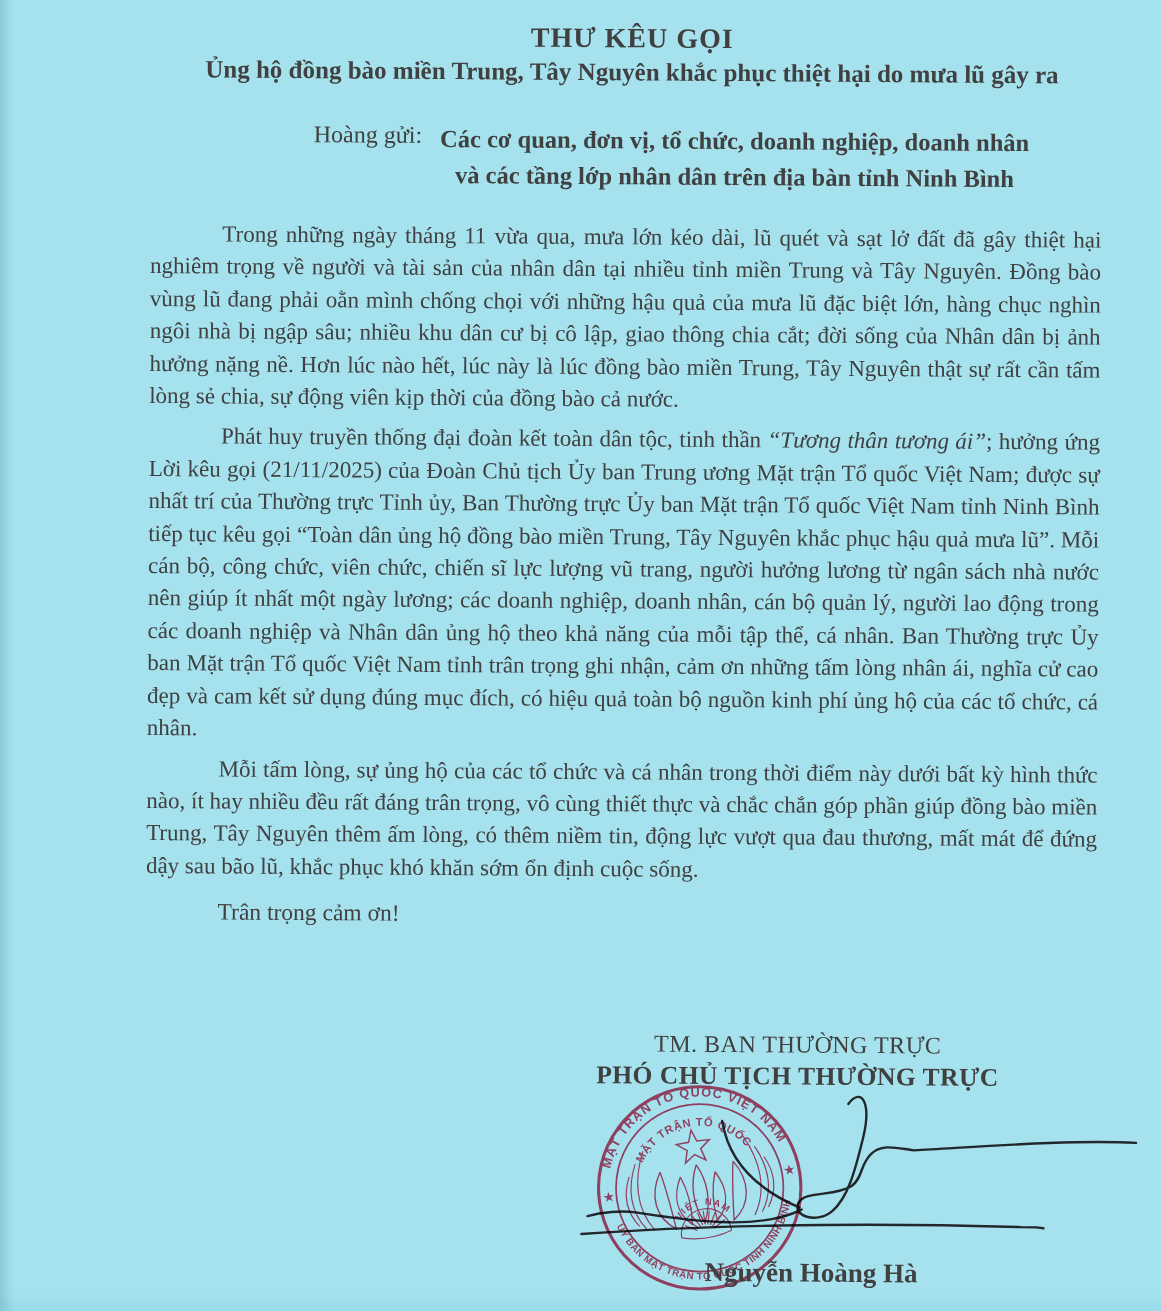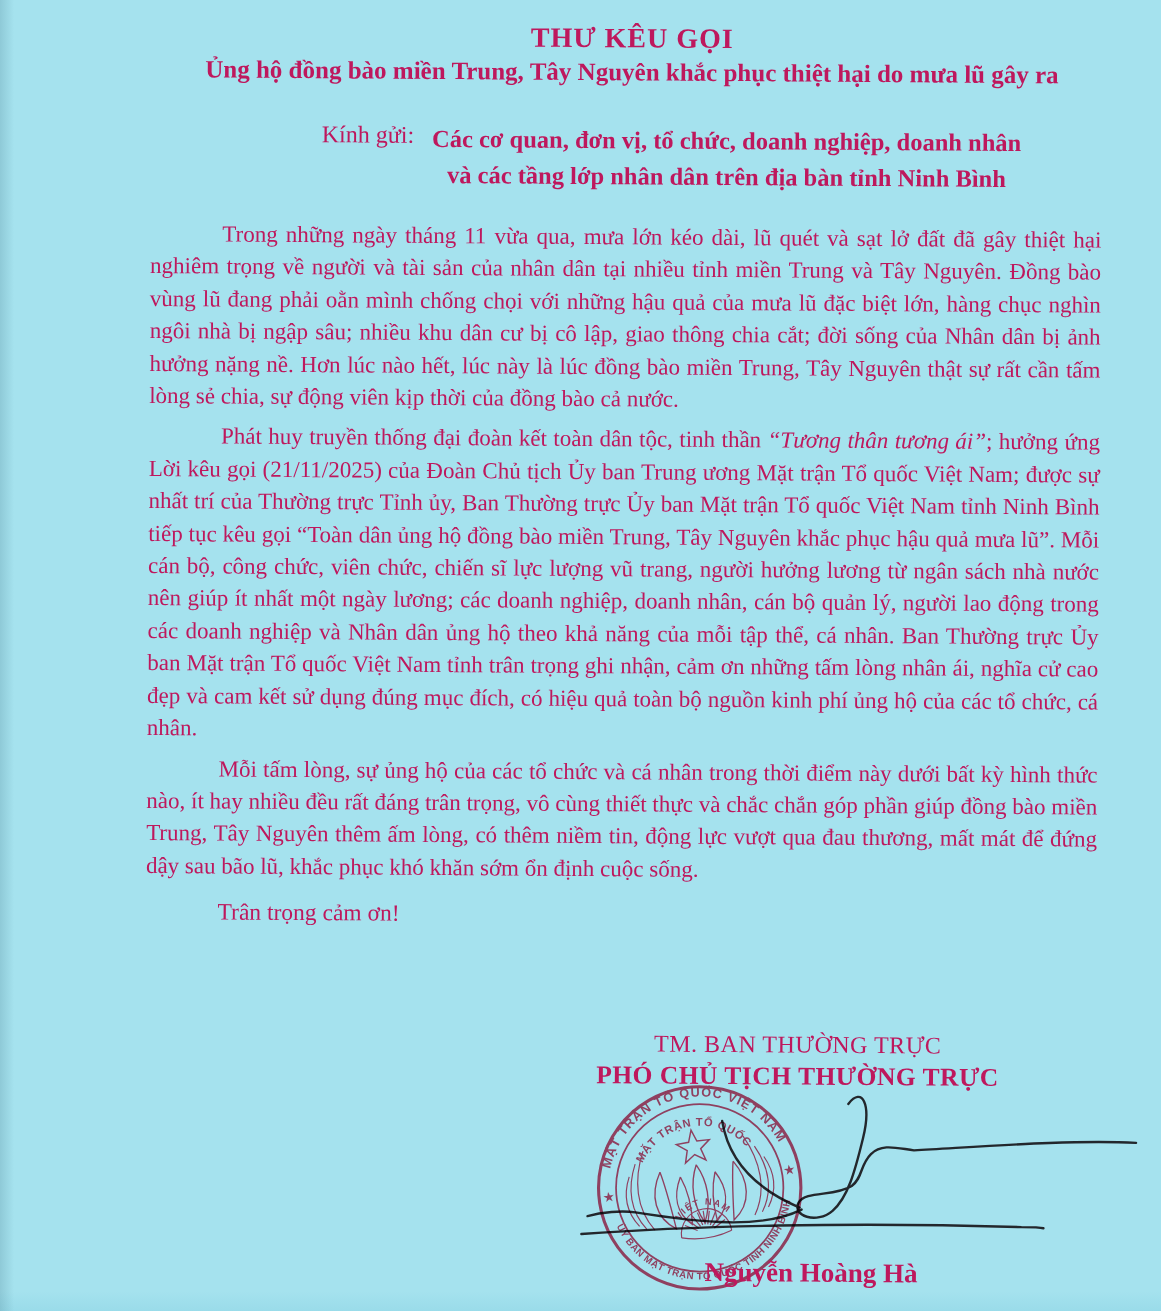--- a/index.html
+++ b/index.html
@@ -2,21 +2,21 @@
 <html lang="vi"><head>
 <meta charset="utf-8">
 <style>
   html,body{margin:0;padding:0;}
   .page{
     position:relative;
     width:1161px;height:1311px;
     background:#a5e2ee;
     overflow:hidden;
     font-family:"Liberation Serif", serif;
-    color:#be185d;
+    color:#404040;
   }
   .page::before{
     content:"";
     position:absolute;inset:0;
     background:linear-gradient(90deg, rgba(40,90,110,.18) 0px, rgba(40,90,110,0) 14px),
                linear-gradient(0deg, rgba(120,200,220,.25) 0px, rgba(120,200,220,0) 20px);
     pointer-events:none;
   }
   .letter{
     position:relative;
@@ -97,21 +97,21 @@
 <body>
 
 <div class="page">
   <div class="letter">
     <div class="content">
 
       <div class="title">THƯ KÊU GỌI</div>
       <div class="subtitle">Ủng hộ đồng bào miền Trung, Tây Nguyên khắc phục thiệt hại do mưa lũ gây ra</div>
 
       <div class="salutation">
-        <span class="label">Kính gửi:</span>
+        <span class="label">Hoàng gửi:</span>
         <span class="dest">
           <span>Các cơ quan, đơn vị, tổ chức, doanh nghiệp, doanh nhân</span><br>
           <span>và các tầng lớp nhân dân trên địa bàn tỉnh Ninh Bình</span>
         </span>
       </div>
 
       <div class="body-text">
         <p class="first">Trong những ngày tháng 11 vừa qua, mưa lớn kéo dài, lũ quét và sạt lở đất đã gây thiệt hại nghiêm trọng về người và tài sản của nhân dân tại nhiều tỉnh miền Trung và Tây Nguyên. Đồng bào vùng lũ đang phải oằn mình chống chọi với những hậu quả của mưa lũ đặc biệt lớn, hàng chục nghìn ngôi nhà bị ngập sâu; nhiều khu dân cư bị cô lập, giao thông chia cắt; đời sống của Nhân dân bị ảnh hưởng nặng nề. Hơn lúc nào hết, lúc này là lúc đồng bào miền Trung, Tây Nguyên thật sự rất cần tấm lòng sẻ chia, sự động viên kịp thời của đồng bào cả nước.</p>
         <p><span>Phát huy truyền thống đại đoàn kết toàn dân tộc, tinh thần </span><i>“Tương thân tương ái”</i><span>; hưởng ứng Lời kêu gọi (21/11/2025) của Đoàn Chủ tịch Ủy ban Trung ương Mặt trận Tổ quốc Việt Nam; được sự nhất trí của Thường trực Tỉnh ủy, Ban Thường trực Ủy ban Mặt trận Tổ quốc Việt Nam tỉnh Ninh Bình tiếp tục kêu gọi “Toàn dân ủng hộ đồng bào miền Trung, Tây Nguyên khắc phục hậu quả mưa lũ”. Mỗi cán bộ, công chức, viên chức, chiến sĩ lực lượng vũ trang, người hưởng lương từ ngân sách nhà nước nên giúp ít nhất một ngày lương; các doanh nghiệp, doanh nhân, cán bộ quản lý, người lao động trong các doanh nghiệp và Nhân dân ủng hộ theo khả năng của mỗi tập thể, cá nhân. Ban Thường trực Ủy ban Mặt trận Tổ quốc Việt Nam tỉnh trân trọng ghi nhận, cảm ơn những tấm lòng nhân ái, nghĩa cử cao đẹp và cam kết sử dụng đúng mục đích, có hiệu quả toàn bộ nguồn kinh phí ủng hộ của các tổ chức, cá nhân.</span></p>
         <p>Mỗi tấm lòng, sự ủng hộ của các tổ chức và cá nhân trong thời điểm này dưới bất kỳ hình thức nào, ít hay nhiều đều rất đáng trân trọng, vô cùng thiết thực và chắc chắn góp phần giúp đồng bào miền Trung, Tây Nguyên thêm ấm lòng, có thêm niềm tin, động lực vượt qua đau thương, mất mát để đứng dậy sau bão lũ, khắc phục khó khăn sớm ổn định cuộc sống.</p>

